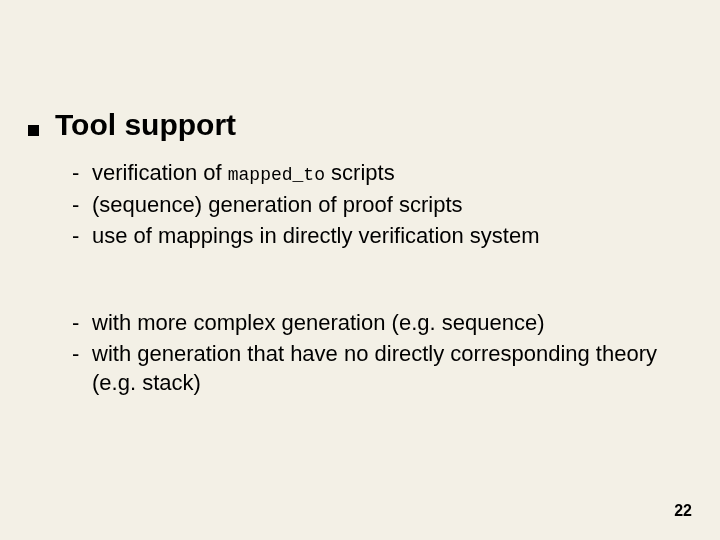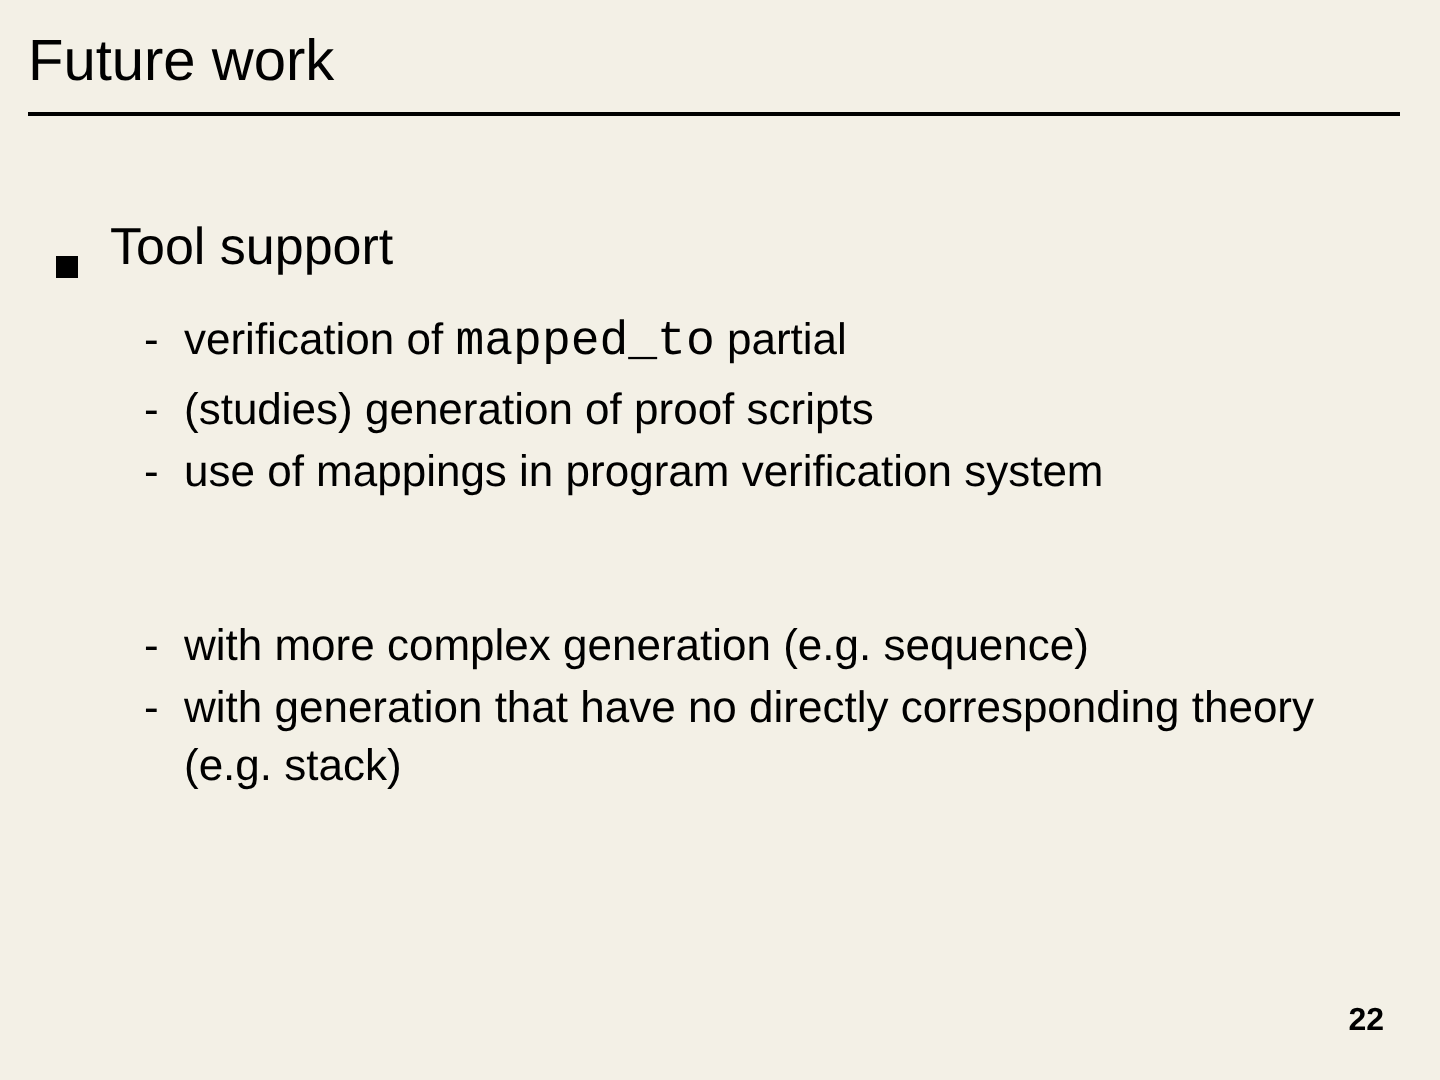--- a/index.html
+++ b/index.html
@@ -33,24 +33,24 @@
   .content {
     position: absolute;
     top: 108px;
     left: 28px;
     right: 40px;
   }
   .section {
     margin-bottom: 58px;
   }
   .section-head {
-    font-size: 26px;
-    font-weight: 400;
+    font-size: 30px;
+    font-weight: 700;
     display: flex;
-    align-items: flex-end;
+    align-items: center;
     margin-bottom: 16px;
   }
   .bullet-sq {
     display: inline-block;
     width: 11px;
     height: 11px;
     background: #000;
     margin-right: 16px;
     margin-top: 10px;
     flex-shrink: 0;
@@ -68,58 +68,57 @@
   .dash {
     flex-shrink: 0;
     width: 20px;
     text-align: left;
   }
   .sub-text {
     flex: 1;
   }
   .mono {
     font-family: "Courier New", Courier, monospace;
-    font-size: 24px;
+    font-size: 18px;
   }
   .pagenum {
     position: absolute;
     bottom: 20px;
     right: 28px;
     font-size: 16px;
     font-weight: 700;
   }
 </style>
 </head>
 <body>
 
 <div class="slide">
 
-  <div class="title">Future work</div>
 
   <div class="content">
 
     <div class="section">
       <div class="section-head">
         <span class="bullet-sq"></span>
         <span>Tool support</span>
       </div>
       <div class="sub-list">
         <div class="sub-item">
           <span class="dash">-</span>
           <span class="sub-text">
-            <span>verification of </span><span class="mono">mapped_to</span><span> partial</span>
+            <span>verification of </span><span class="mono">mapped_to</span><span> scripts</span>
           </span>
         </div>
         <div class="sub-item">
           <span class="dash">-</span>
-          <span class="sub-text">(studies) generation of proof scripts</span>
+          <span class="sub-text">(sequence) generation of proof scripts</span>
         </div>
         <div class="sub-item">
           <span class="dash">-</span>
-          <span class="sub-text">use of mappings in program verification system</span>
+          <span class="sub-text">use of mappings in directly verification system</span>
         </div>
       </div>
     </div>
 
     <div class="section">
       <div class="sub-list">
         <div class="sub-item">
           <span class="dash">-</span>
           <span class="sub-text">with more complex generation (e.g. sequence)</span>
         </div>

